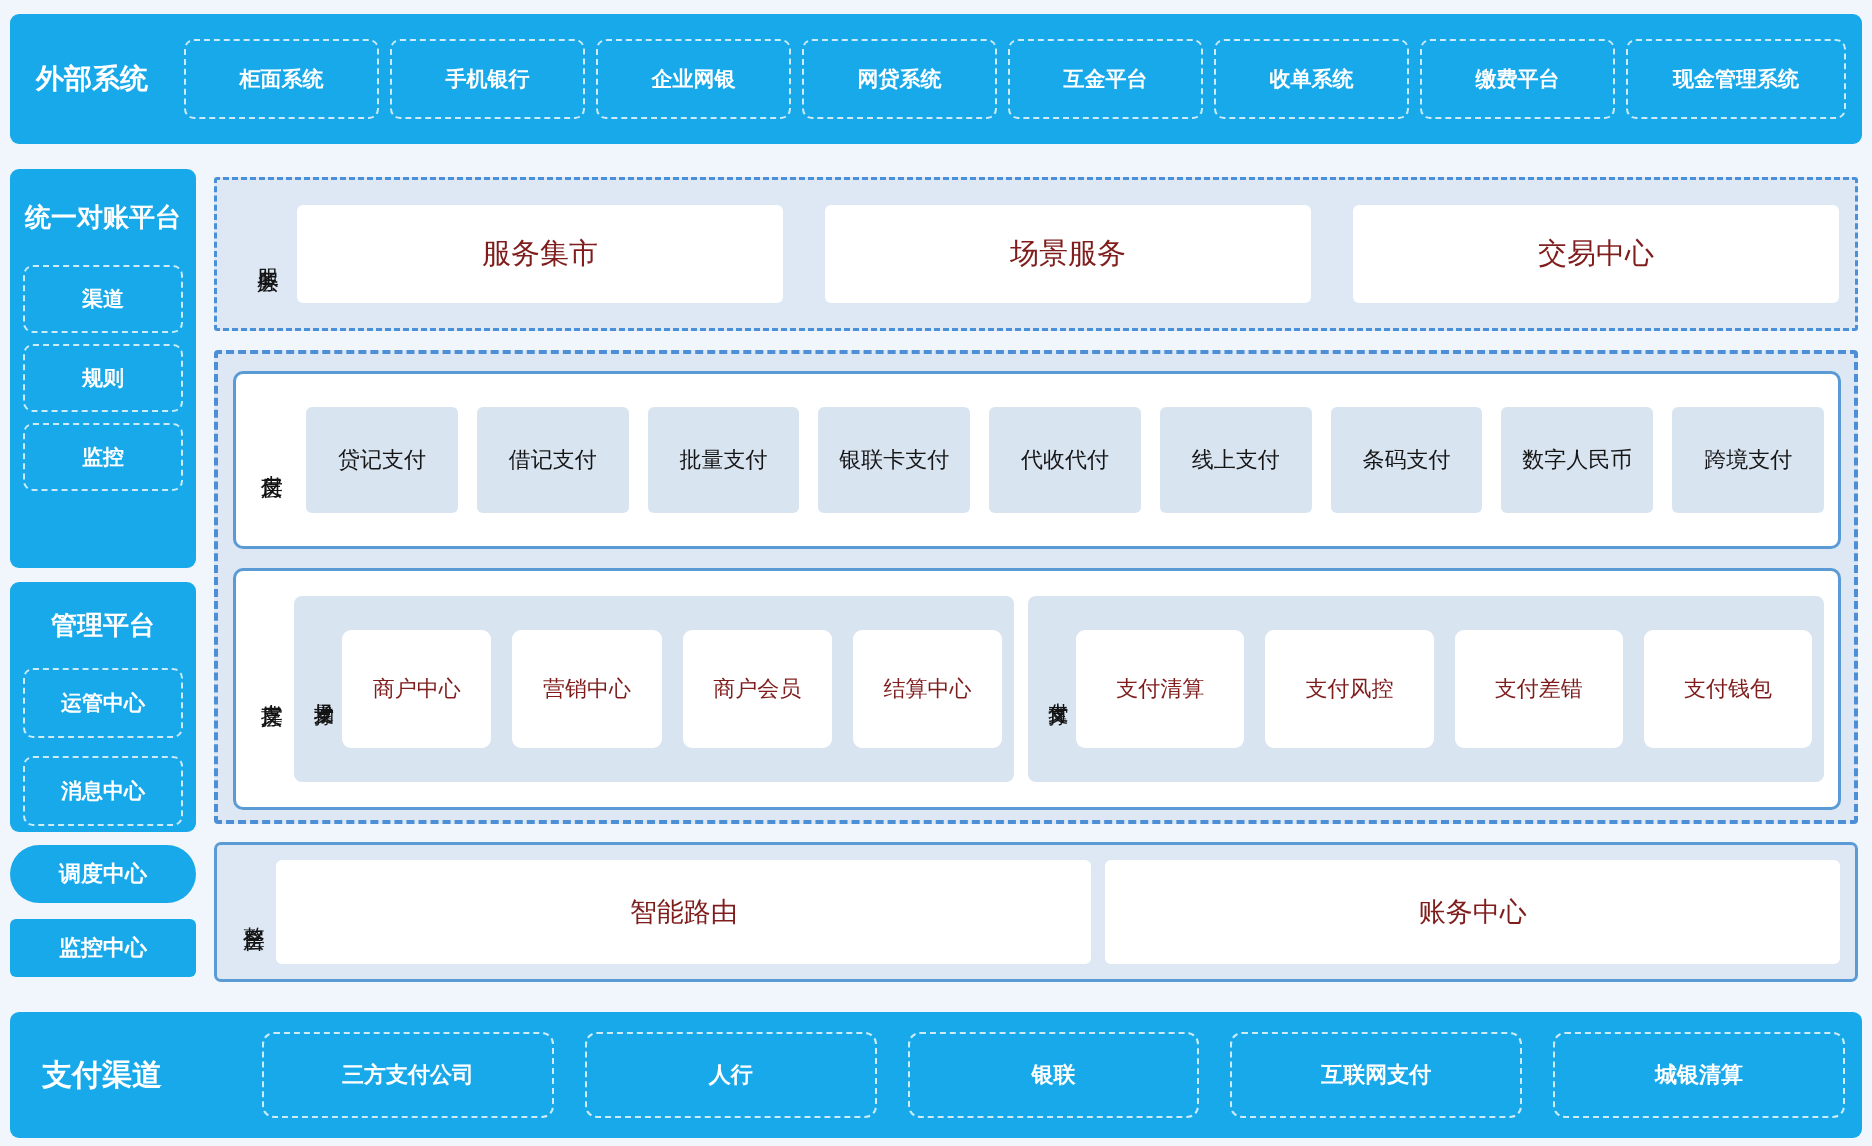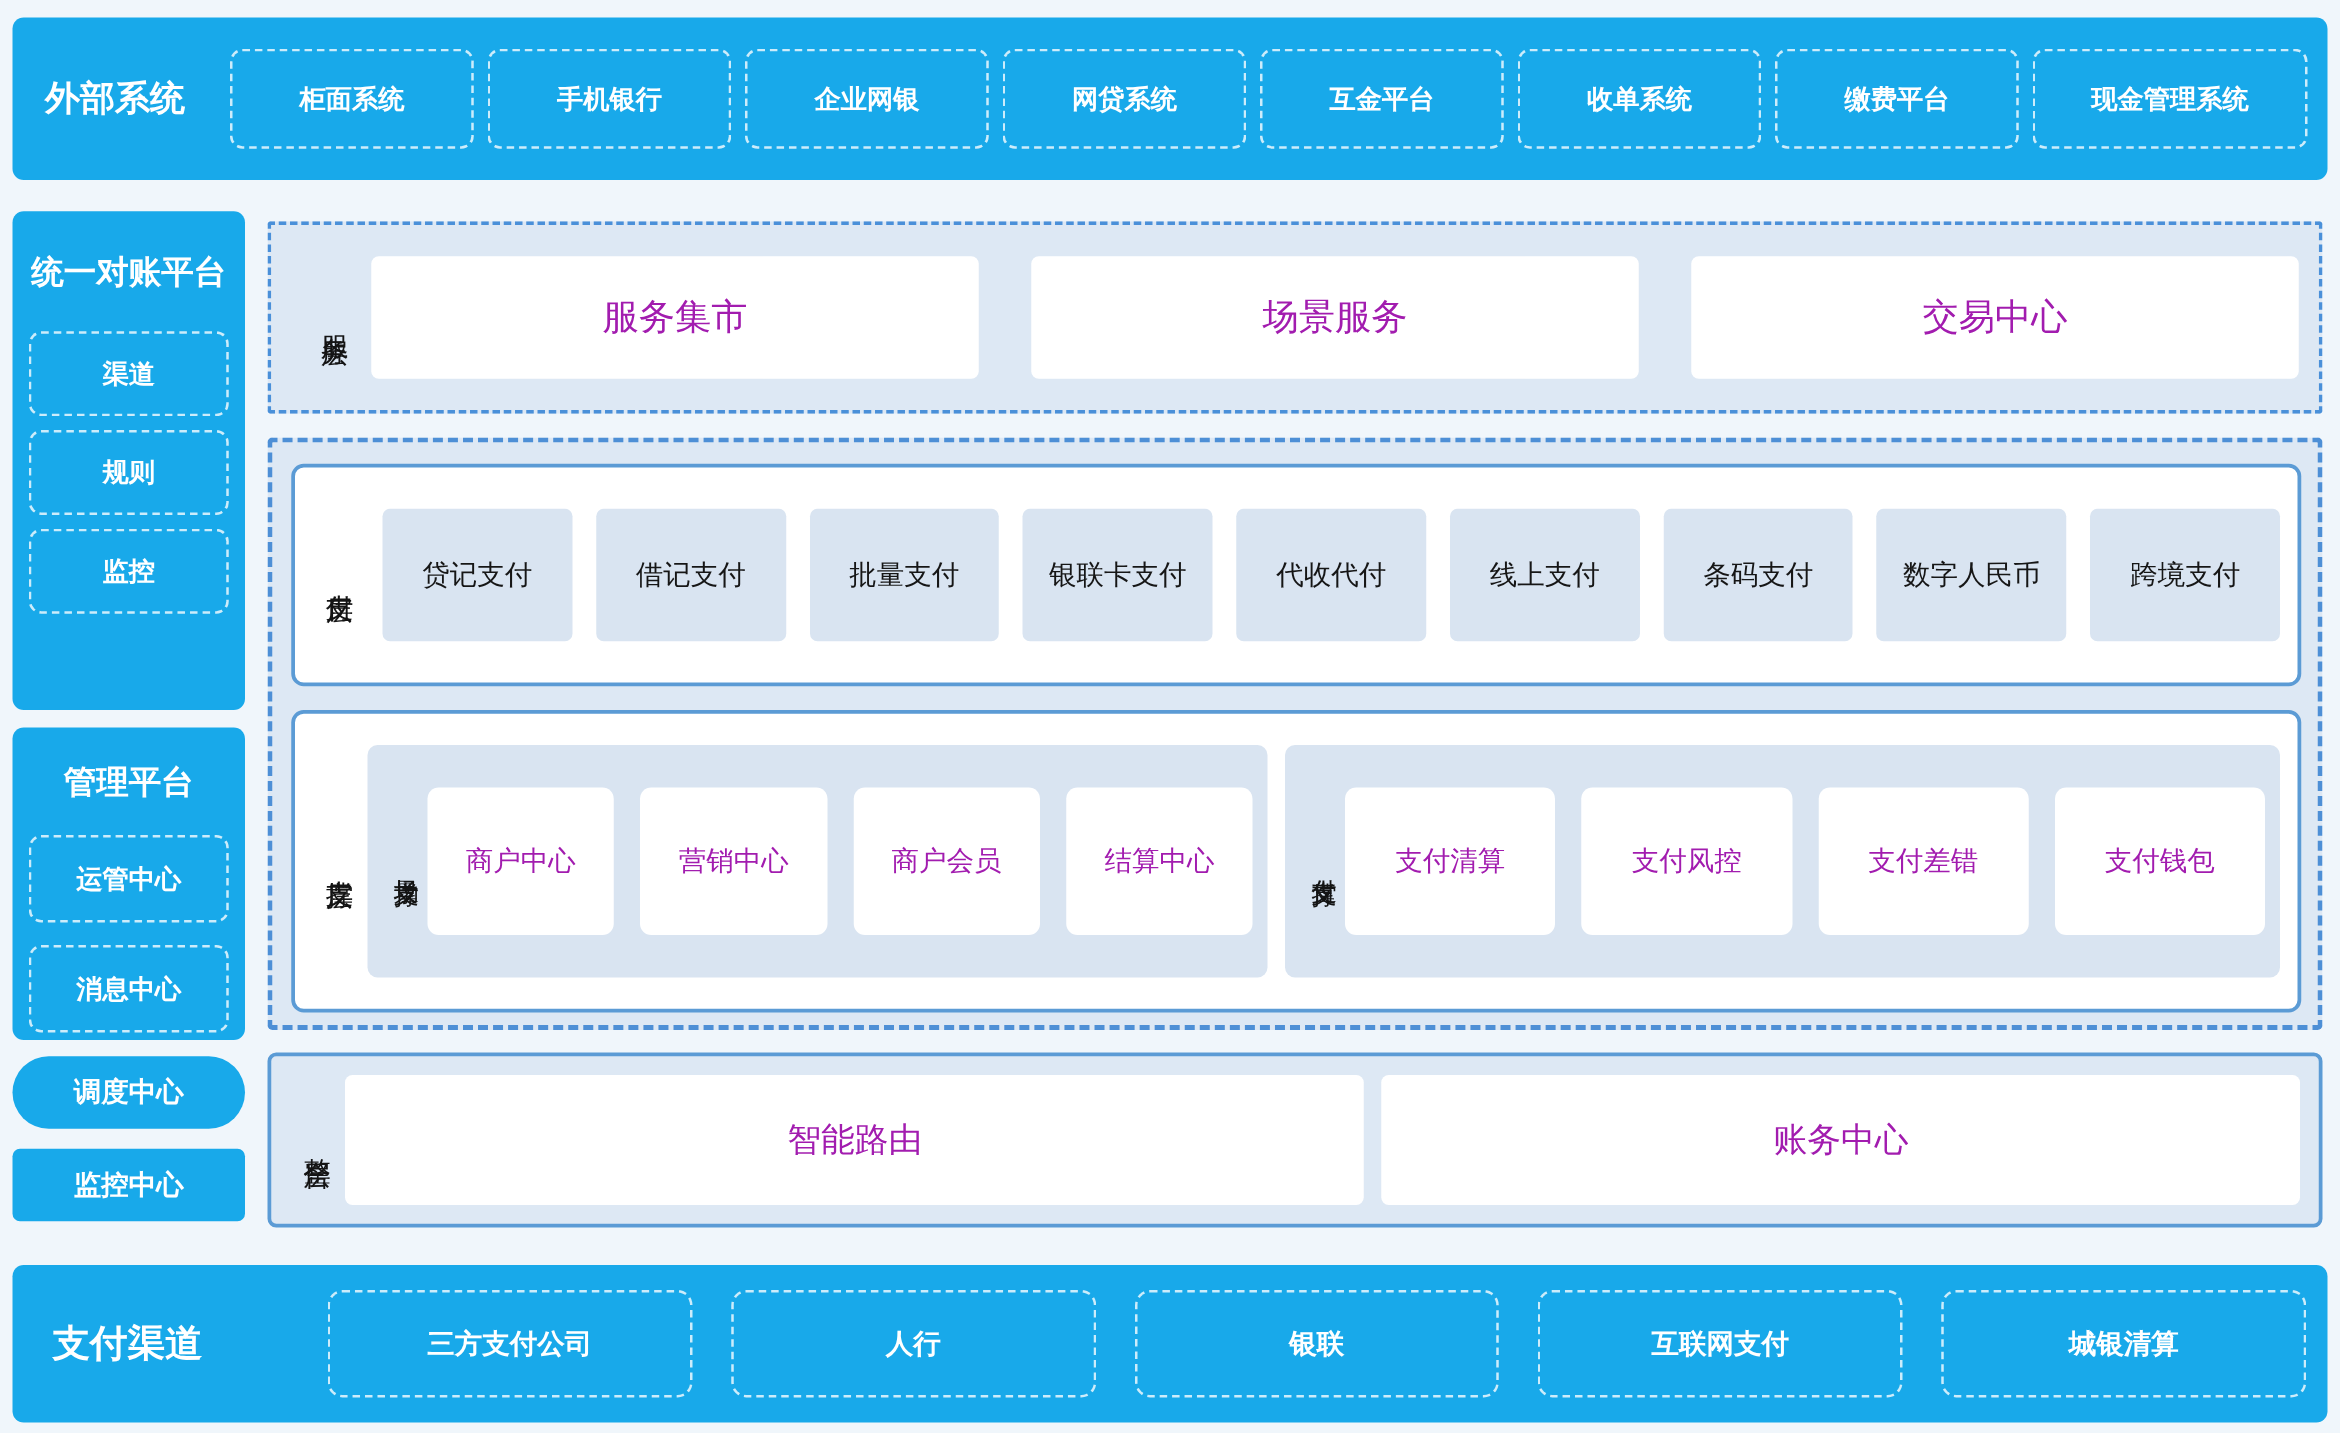--- a/index.html
+++ b/index.html
@@ -17,21 +17,21 @@
   .dash-item{
     border:2px dashed rgba(255,255,255,.78);
     border-radius:10px;
     color:#fff;font-weight:bold;
     display:flex;align-items:center;justify-content:center;
     text-align:center;
   }
   .white-box{
     background:#fff;border-radius:6px;
     display:flex;align-items:center;justify-content:center;
-    color:#a21caf;
+    color:#7f1d1d;
   }
   .light-box{
     background:#d9e4f1;border-radius:6px;
     display:flex;align-items:center;justify-content:center;
     color:#161616;
   }
   .vlabel{
     writing-mode:vertical-rl;text-orientation:upright;
     font-size:22px;line-height:1.15;letter-spacing:2px;
     color:#141414;display:flex;align-items:center;justify-content:center;

